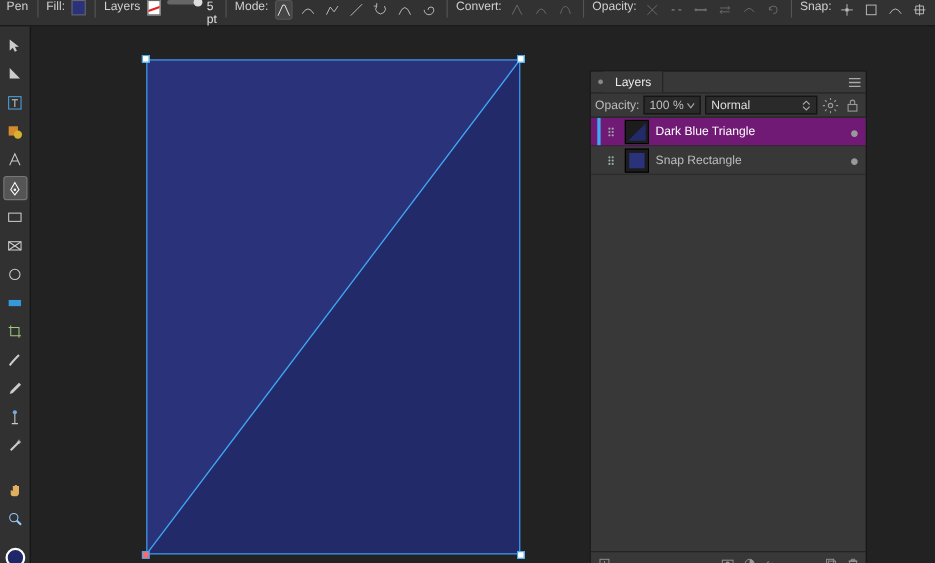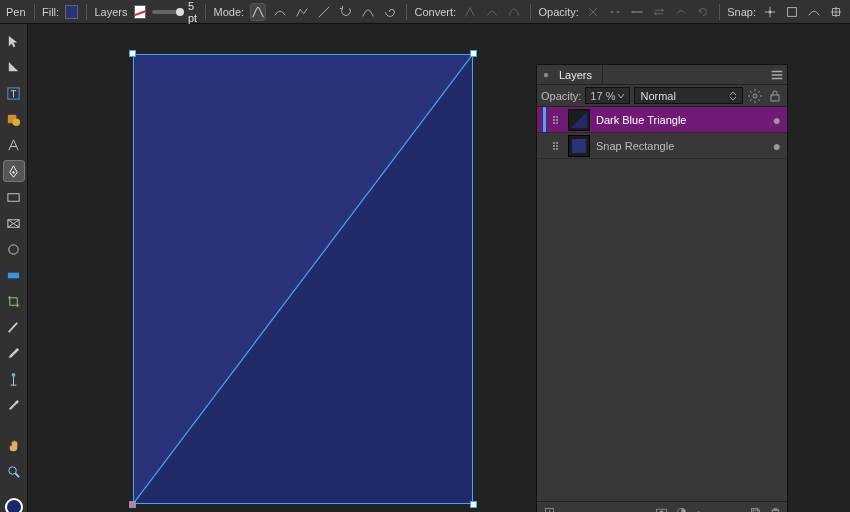--- a/index.html
+++ b/index.html
@@ -1,20 +1,20 @@
 <!DOCTYPE html>
 <html><head>
 <meta charset="utf-8">
 <style>
   * { box-sizing: border-box; margin: 0; padding: 0; font-family: -apple-system, "Helvetica Neue", Arial, sans-serif; }
   html, body { width: 850px; height: 512px; background: #1e1e1e; color: #bdbdbd; overflow: hidden; font-size: 11px; }
   body { display: flex; flex-direction: column; }
 
   
-  .optbar { height: 24px; background: #323232; border-bottom: 1px solid #111; display: flex; align-items: center; padding: 0 6px; gap: 6px; }
+  .optbar { height: 24px; background: #323232; border-bottom: 1px solid #111; display: flex; align-items: flex-start; padding: 0 6px; gap: 6px; }
   .opt-label { color: #cfcfcf; }
   .vdiv { width: 1px; height: 16px; background: #555; margin: 0 2px; }
   .swatch { width: 28px; height: 14px; border: 1px solid #666; }
   .swatch.fill { background: #2a327a; }
   .swatch.nostroke { background: #fff; position: relative; overflow: hidden; }
   .swatch.nostroke::after { content:""; position:absolute; left:-2px; right:-2px; top:50%; height:2px; background:#e52020; transform: rotate(-20deg); }
   .slider { width: 70px; height: 4px; background: #666; position: relative; border-radius: 2px; }
   .slider::after { content:""; width:8px; height:8px; background:#ddd; border-radius:50%; position:absolute; right:-2px; top:-2px; }
   .pt { color:#e0e0e0; }
   .ico { width:18px; height:18px; display:flex; align-items:center; justify-content:center; border:1px solid transparent; color:#bbb; border-radius:3px; }
@@ -316,21 +316,21 @@
         <span class="sp"></span>
         <span class="menu">
             <svg width="14" height="14" viewBox="0 0 16 16">
               <path d="M2 4 L14 4 M2 8 L14 8 M2 12 L14 12" stroke="currentColor" stroke-width="1.5"></path>
             </svg>
           </span>
       </div>
       <div class="panel-opts">
         <span>Opacity:</span>
         <span class="opacity-field">
-          <span>17 %</span>
+          <span>100 %</span>
           <svg width="8" height="8" viewBox="0 0 8 8">
               <path d="M1 2 L4 6 L7 2" fill="none" stroke="#aaa"></path>
             </svg>
         </span>
         <span class="blend">
           <span>Normal</span>
           <svg width="8" height="10" viewBox="0 0 8 10">
               <path d="M1 4 L4 1 L7 4 M1 6 L4 9 L7 6" fill="none" stroke="#aaa"></path>
             </svg>
         </span>

